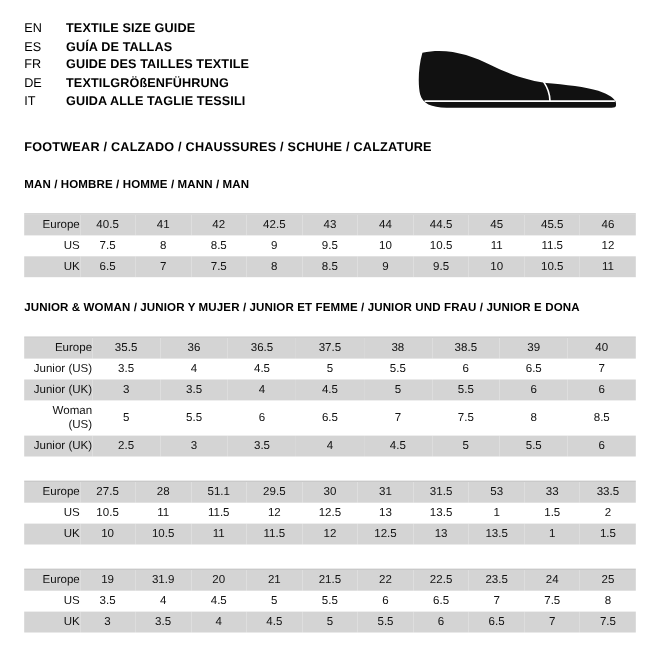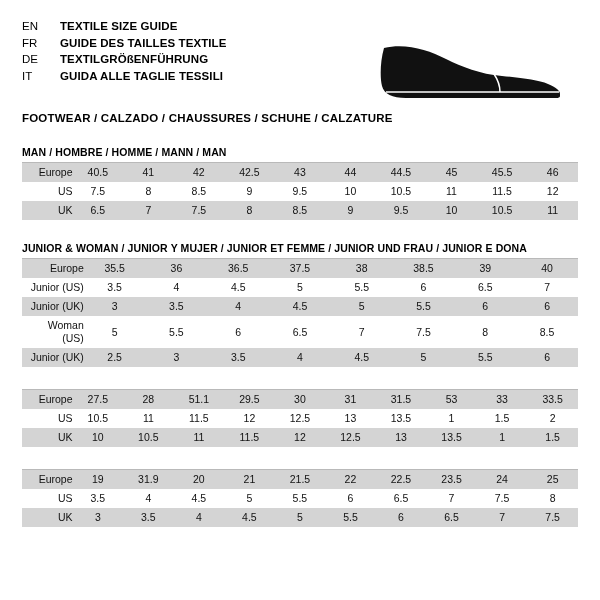--- a/index.html
+++ b/index.html
@@ -49,31 +49,31 @@
 
   .shoe-art {
     margin-right: 12px;
     margin-top: 16px;
   }
 
   .section-title {
     font-weight: bold;
     font-size: 11.5px;
     letter-spacing: 0.2px;
-    margin-top: 4px;
+    margin-top: 19px;
   }
 
   
   .block {
     margin-top: 22px;
   }
   .block-title {
     font-size: 10.5px;
     font-weight: bold;
-    padding-bottom: 4px;
+    padding-bottom: 20px;
     letter-spacing: 0.1px;
   }
   .divider {
     height: 1px;
     background: #b9b9b9;
     width: 100%;
   }
   table.sizes {
     border-collapse: collapse;
     width: 100%;
@@ -98,20 +98,24 @@
 <body>
 
 <div class="page">
 
   <div class="header">
     <table class="lang-table">
       <tbody>
         <tr>
           <td class="lang-code">EN</td>
           <td class="lang-title">TEXTILE SIZE GUIDE</td>
+        </tr>
+        <tr>
+          <td class="lang-code">ES</td>
+          <td class="lang-title">GUÍA DE TALLAS</td>
         </tr>
         <tr>
           <td class="lang-code">FR</td>
           <td class="lang-title">GUIDE DES TAILLES TEXTILE</td>
         </tr>
         <tr>
           <td class="lang-code">DE</td>
           <td class="lang-title">TEXTILGRÖßENFÜHRUNG</td>
         </tr>
         <tr>

